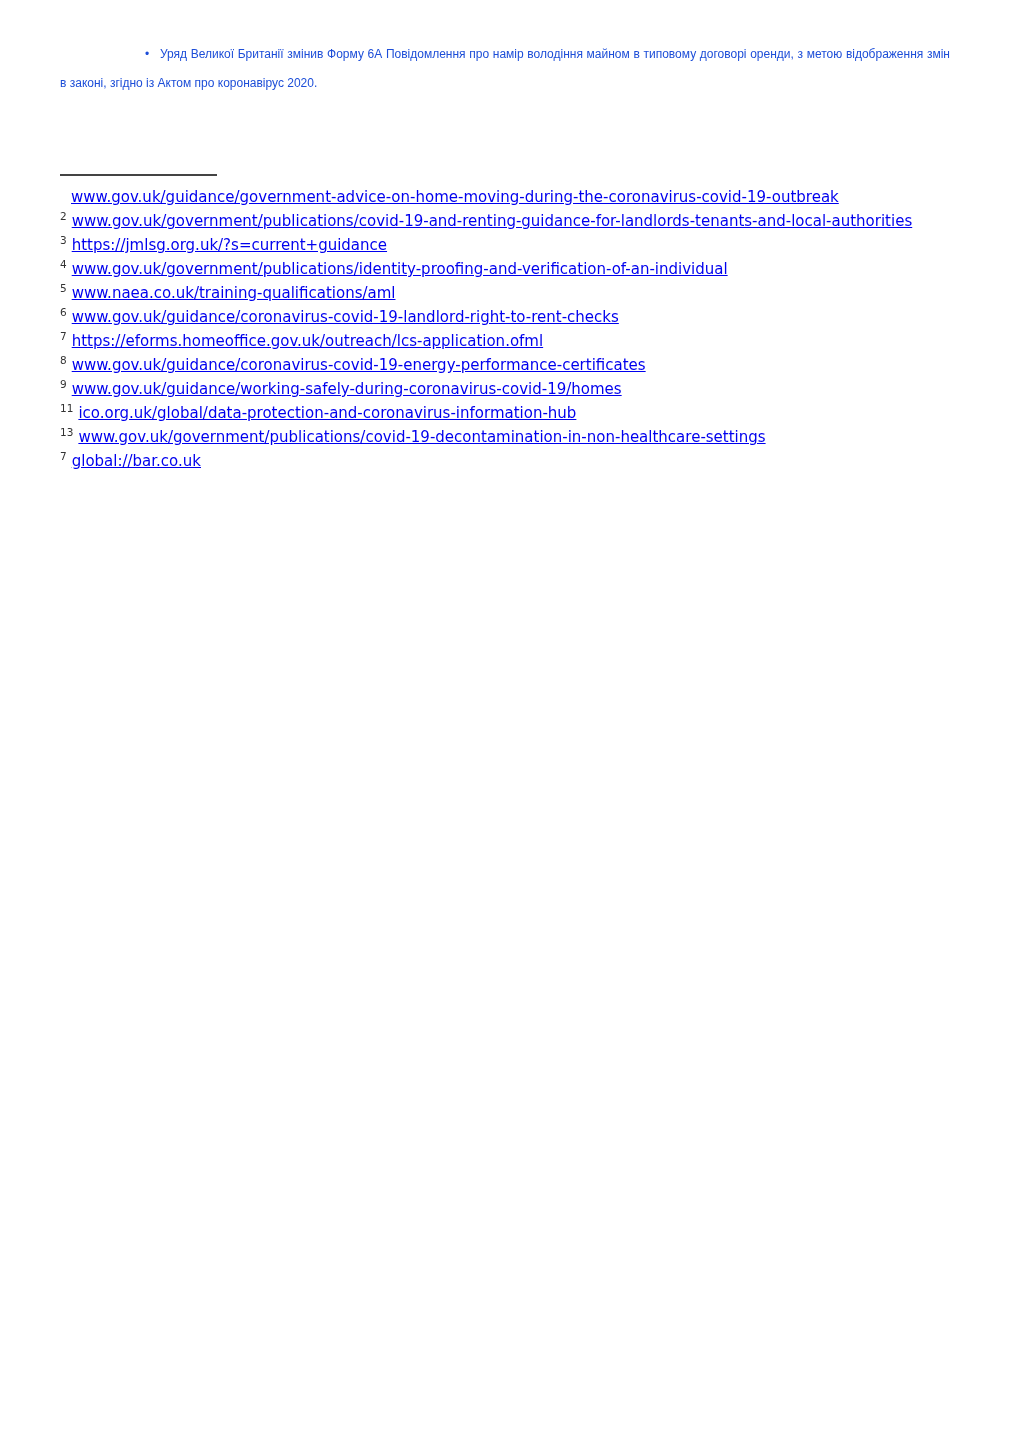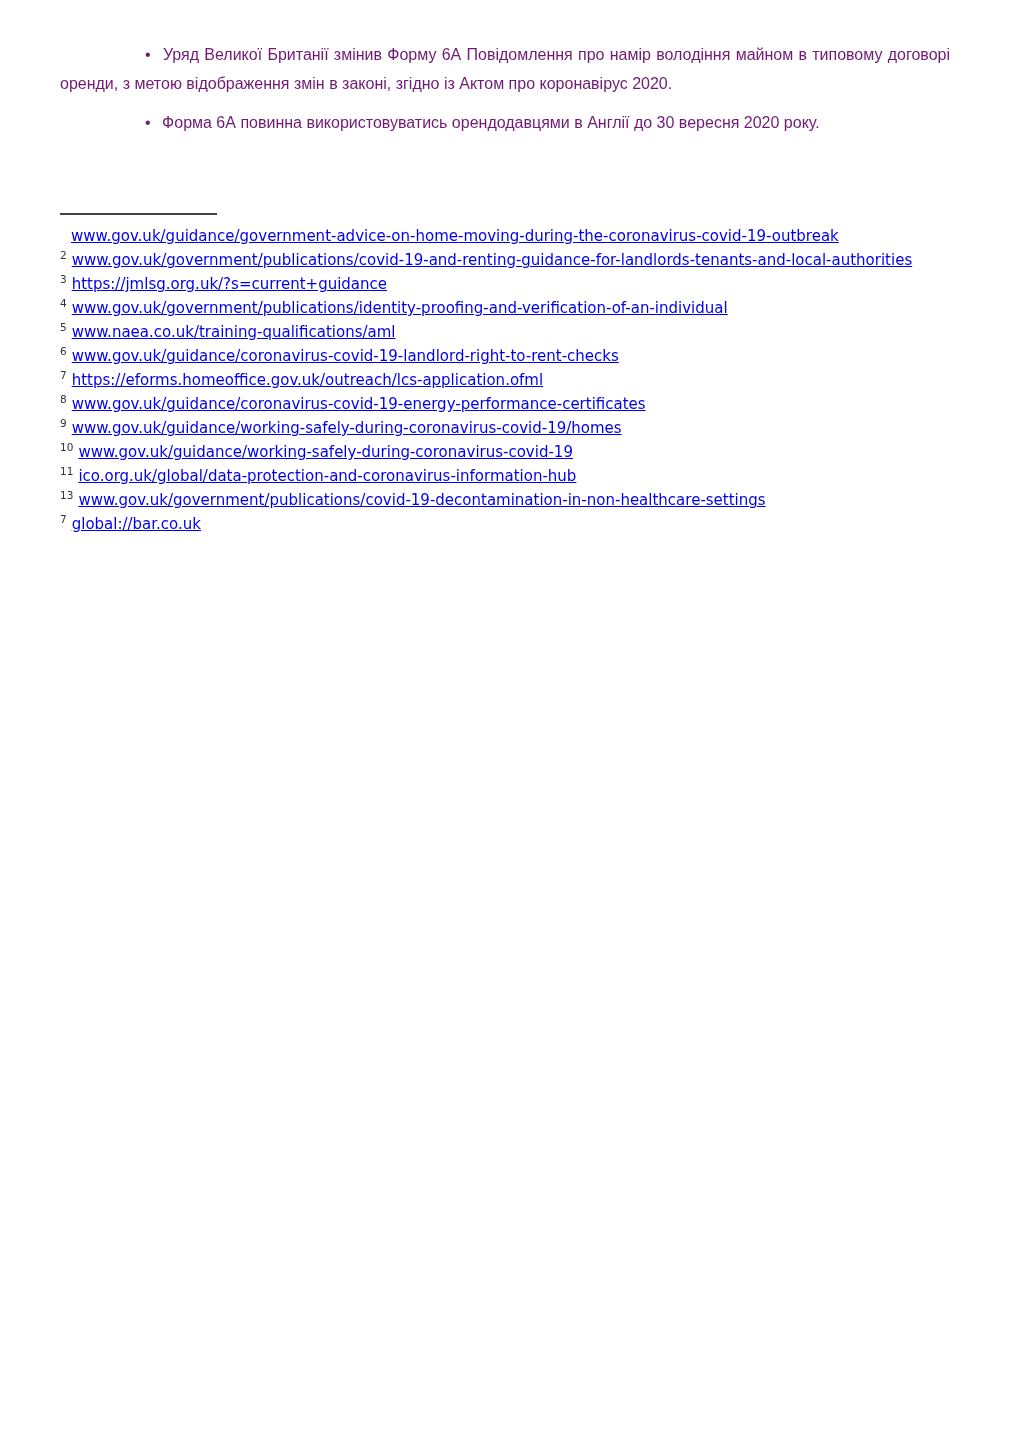--- a/index.html
+++ b/index.html
@@ -13,25 +13,25 @@
     height: 1449px;
     box-sizing: border-box;
     background: #ffffff;
     padding: 40px 74px 0 60px;
     overflow: hidden;
     color: #000000;
     font-family: "Liberation Sans", sans-serif;
   }
   .body-para {
     margin: 0 0 10px 0;
-    font-size: 16px;
+    font-size: 12px;
     line-height: 29px;
     text-align: justify;
     text-indent: 85px;
-    color: #701a75;
+    color: #1d4ed8;
   }
   .body-para .bullet {
     padding-right: 7px;
   }
   .footnote-sep {
     width: 157px;
     border: none;
     border-top: 2px solid #444444;
     margin: 76px 0 9px 0;
   }
@@ -62,24 +62,20 @@
 </head>
 <body>
 
 <div class="page">
 
   <p class="body-para">
     <span class="bullet">•</span>
     <span>Уряд Великої Британії змінив Форму 6А Повідомлення про намір володіння майном в типовому договорі оренди, з метою відображення змін в законі, згідно із Актом про коронавірус 2020.</span>
   </p>
 
-  <p class="body-para">
-    <span class="bullet">•</span>
-    <span>Форма 6А повинна використовуватись орендодавцями в Англії до 30 вересня 2020 року.</span>
-  </p>
 
   <hr class="footnote-sep">
 
   <div class="footnotes">
   <div class="footnote no-number">
     <a href="#">www.gov.uk/guidance/government-advice-on-home-moving-during-the-coronavirus-covid-19-outbreak</a>
   </div>
 
   <div class="footnote">
     <sup>2</sup><a href="#">www.gov.uk/government/publications/covid-19-and-renting-guidance-for-landlords-tenants-and-local-authorities</a>
@@ -106,23 +102,20 @@
   </div>
 
   <div class="footnote">
     <sup>8</sup><a href="#">www.gov.uk/guidance/coronavirus-covid-19-energy-performance-certificates</a>
   </div>
 
   <div class="footnote">
     <sup>9</sup><a href="#">www.gov.uk/guidance/working-safely-during-coronavirus-covid-19/homes</a>
   </div>
 
-  <div class="footnote">
-    <sup>10</sup><a href="#">www.gov.uk/guidance/working-safely-during-coronavirus-covid-19</a>
-  </div>
 
   <div class="footnote">
     <sup>11</sup><a href="#">ico.org.uk/global/data-protection-and-coronavirus-information-hub</a>
   </div>
 
 
   <div class="footnote">
     <sup>13</sup><a href="#">www.gov.uk/government/publications/covid-19-decontamination-in-non-healthcare-settings</a>
   </div>
 

